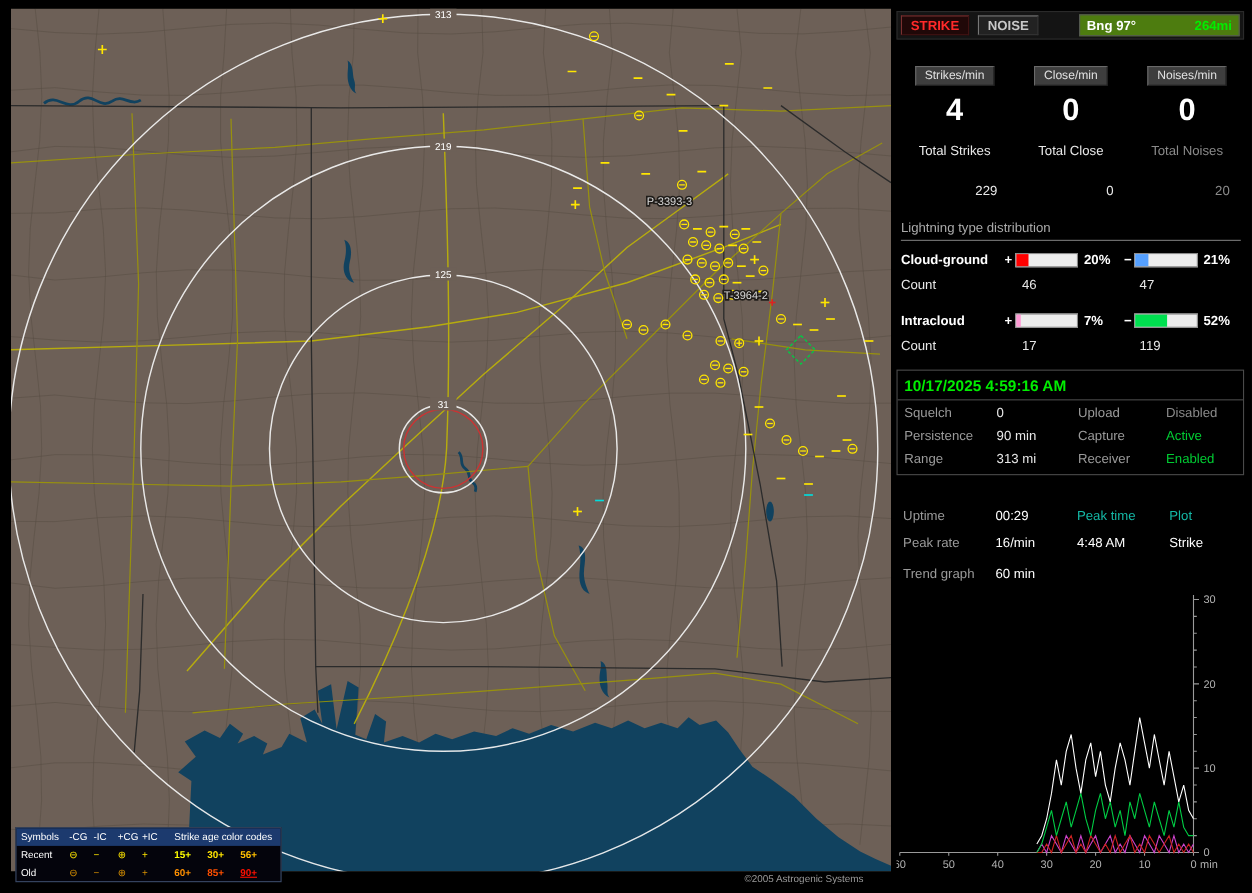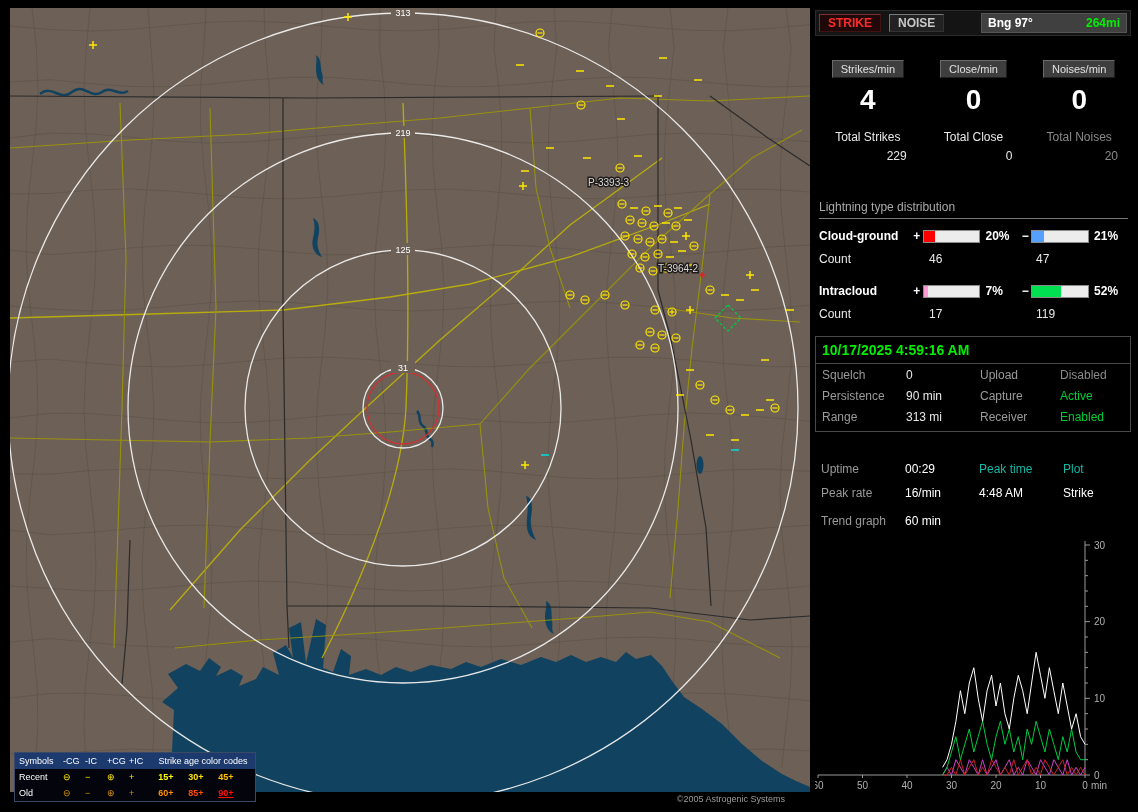--- a/index.html
+++ b/index.html
@@ -20,34 +20,34 @@
   .lg-age{width:30px;text-align:center;font-weight:bold;}
   .lg-age-head{flex:1;text-align:center;}
 
   
   .sidebar{position:absolute;left:815px;top:8px;width:317px;height:796px;background:#000;font-size:12px;}
   .topbar{position:absolute;top:2px;left:0;right:1px;height:26px;background:#141414;
           border:1px solid #2a2a2a;display:flex;align-items:center;gap:8px;padding:0 3px;box-sizing:border-box;}
   .ind{font-weight:bold;font-size:12px;padding:1px 8px;border:1px solid;cursor:pointer;}
   .ind-strike{color:#ff2a2a;background:#200808;border-color:#7a3030 #401212 #401212 #7a3030;}
   .ind-noise{color:#c8c8c8;background:#222;border-color:#777 #333 #333 #777;}
-  .bng{margin-left:auto;width:146px;height:20px;background:#404040;border:1px solid #555;
+  .bng{margin-left:auto;width:146px;height:20px;background:#4d7c0f;border:1px solid #555;
        display:flex;align-items:center;justify-content:space-between;padding:0 6px;box-sizing:border-box;}
   .bng-b{color:#fff;font-weight:bold;}
   .bng-d{color:#00ee00;font-weight:bold;}
 
   .chips{position:absolute;top:52px;left:0;right:0;display:flex;}
   .chip-col{flex:1;text-align:center;}
   .chip{display:inline-block;background:#3e3e3e;color:#e0e0e0;font-size:11px;padding:2px 8px;
         border:1px solid;border-color:#6a6a6a #1e1e1e #1e1e1e #6a6a6a;}
   .bignums{position:absolute;top:76px;left:0;right:0;display:flex;}
   .bignum{flex:1;text-align:center;font-size:28px;font-weight:bold;color:#fff;}
   .totals{position:absolute;top:122px;left:0;right:0;display:flex;}
   .total-col{flex:1;text-align:center;font-size:12px;color:#e8e8e8;}
-  .total-val{text-align:right;padding-right:14px;margin-top:5px;}
+  .total-val{text-align:right;padding-right:14px;margin-top:22px;}
   .dim{color:#8a8a8a !important;}
   .green{color:#00cc33 !important;}
 
   .dist{position:absolute;top:192px;left:4px;right:4px;}
   .dist-title{color:#aaa;font-size:12px;border-bottom:1px solid #777;padding-bottom:4px;}
   .d-row{display:flex;align-items:center;margin-top:10px;}
   .d-label{width:92px;font-weight:bold;color:#fff;}
   .d-sign{width:12px;text-align:center;color:#fff;font-weight:bold;}
   .bar{width:56px;height:11px;background:#ececec;border:1px solid #8a8a8a;}
   .bar i{display:block;height:100%;width:0;}
@@ -468,21 +468,21 @@
     </div>
     <div id="lg-body">
         <div class="lg-row">
           <span class="lg-c1">Recent</span>
           <span class="lg-sym" style="color: rgb(255, 230, 0);">⊖</span>
           <span class="lg-sym" style="color: rgb(255, 230, 0);">−</span>
           <span class="lg-sym" style="color: rgb(255, 230, 0);">⊕</span>
           <span class="lg-sym" style="color: rgb(255, 230, 0);">+</span>
           <span class="lg-age" style="color: rgb(255, 255, 0);">15+</span>
           <span class="lg-age" style="color: rgb(255, 228, 0);">30+</span>
-          <span class="lg-age" style="color: rgb(255, 192, 0);">45+</span>
+          <span class="lg-age" style="color: rgb(255, 192, 0);">56+</span>
         </div>
         <div class="lg-row">
           <span class="lg-c1">Old</span>
           <span class="lg-sym" style="color: rgb(216, 144, 0);">⊖</span>
           <span class="lg-sym" style="color: rgb(216, 144, 0);">−</span>
           <span class="lg-sym" style="color: rgb(216, 144, 0);">⊕</span>
           <span class="lg-sym" style="color: rgb(216, 144, 0);">+</span>
           <span class="lg-age" style="color: rgb(255, 144, 0);">60+</span>
           <span class="lg-age" style="color: rgb(255, 80, 0);">85+</span>
           <span class="lg-age" style="color: rgb(255, 16, 0); text-decoration: underline;">90+</span>

